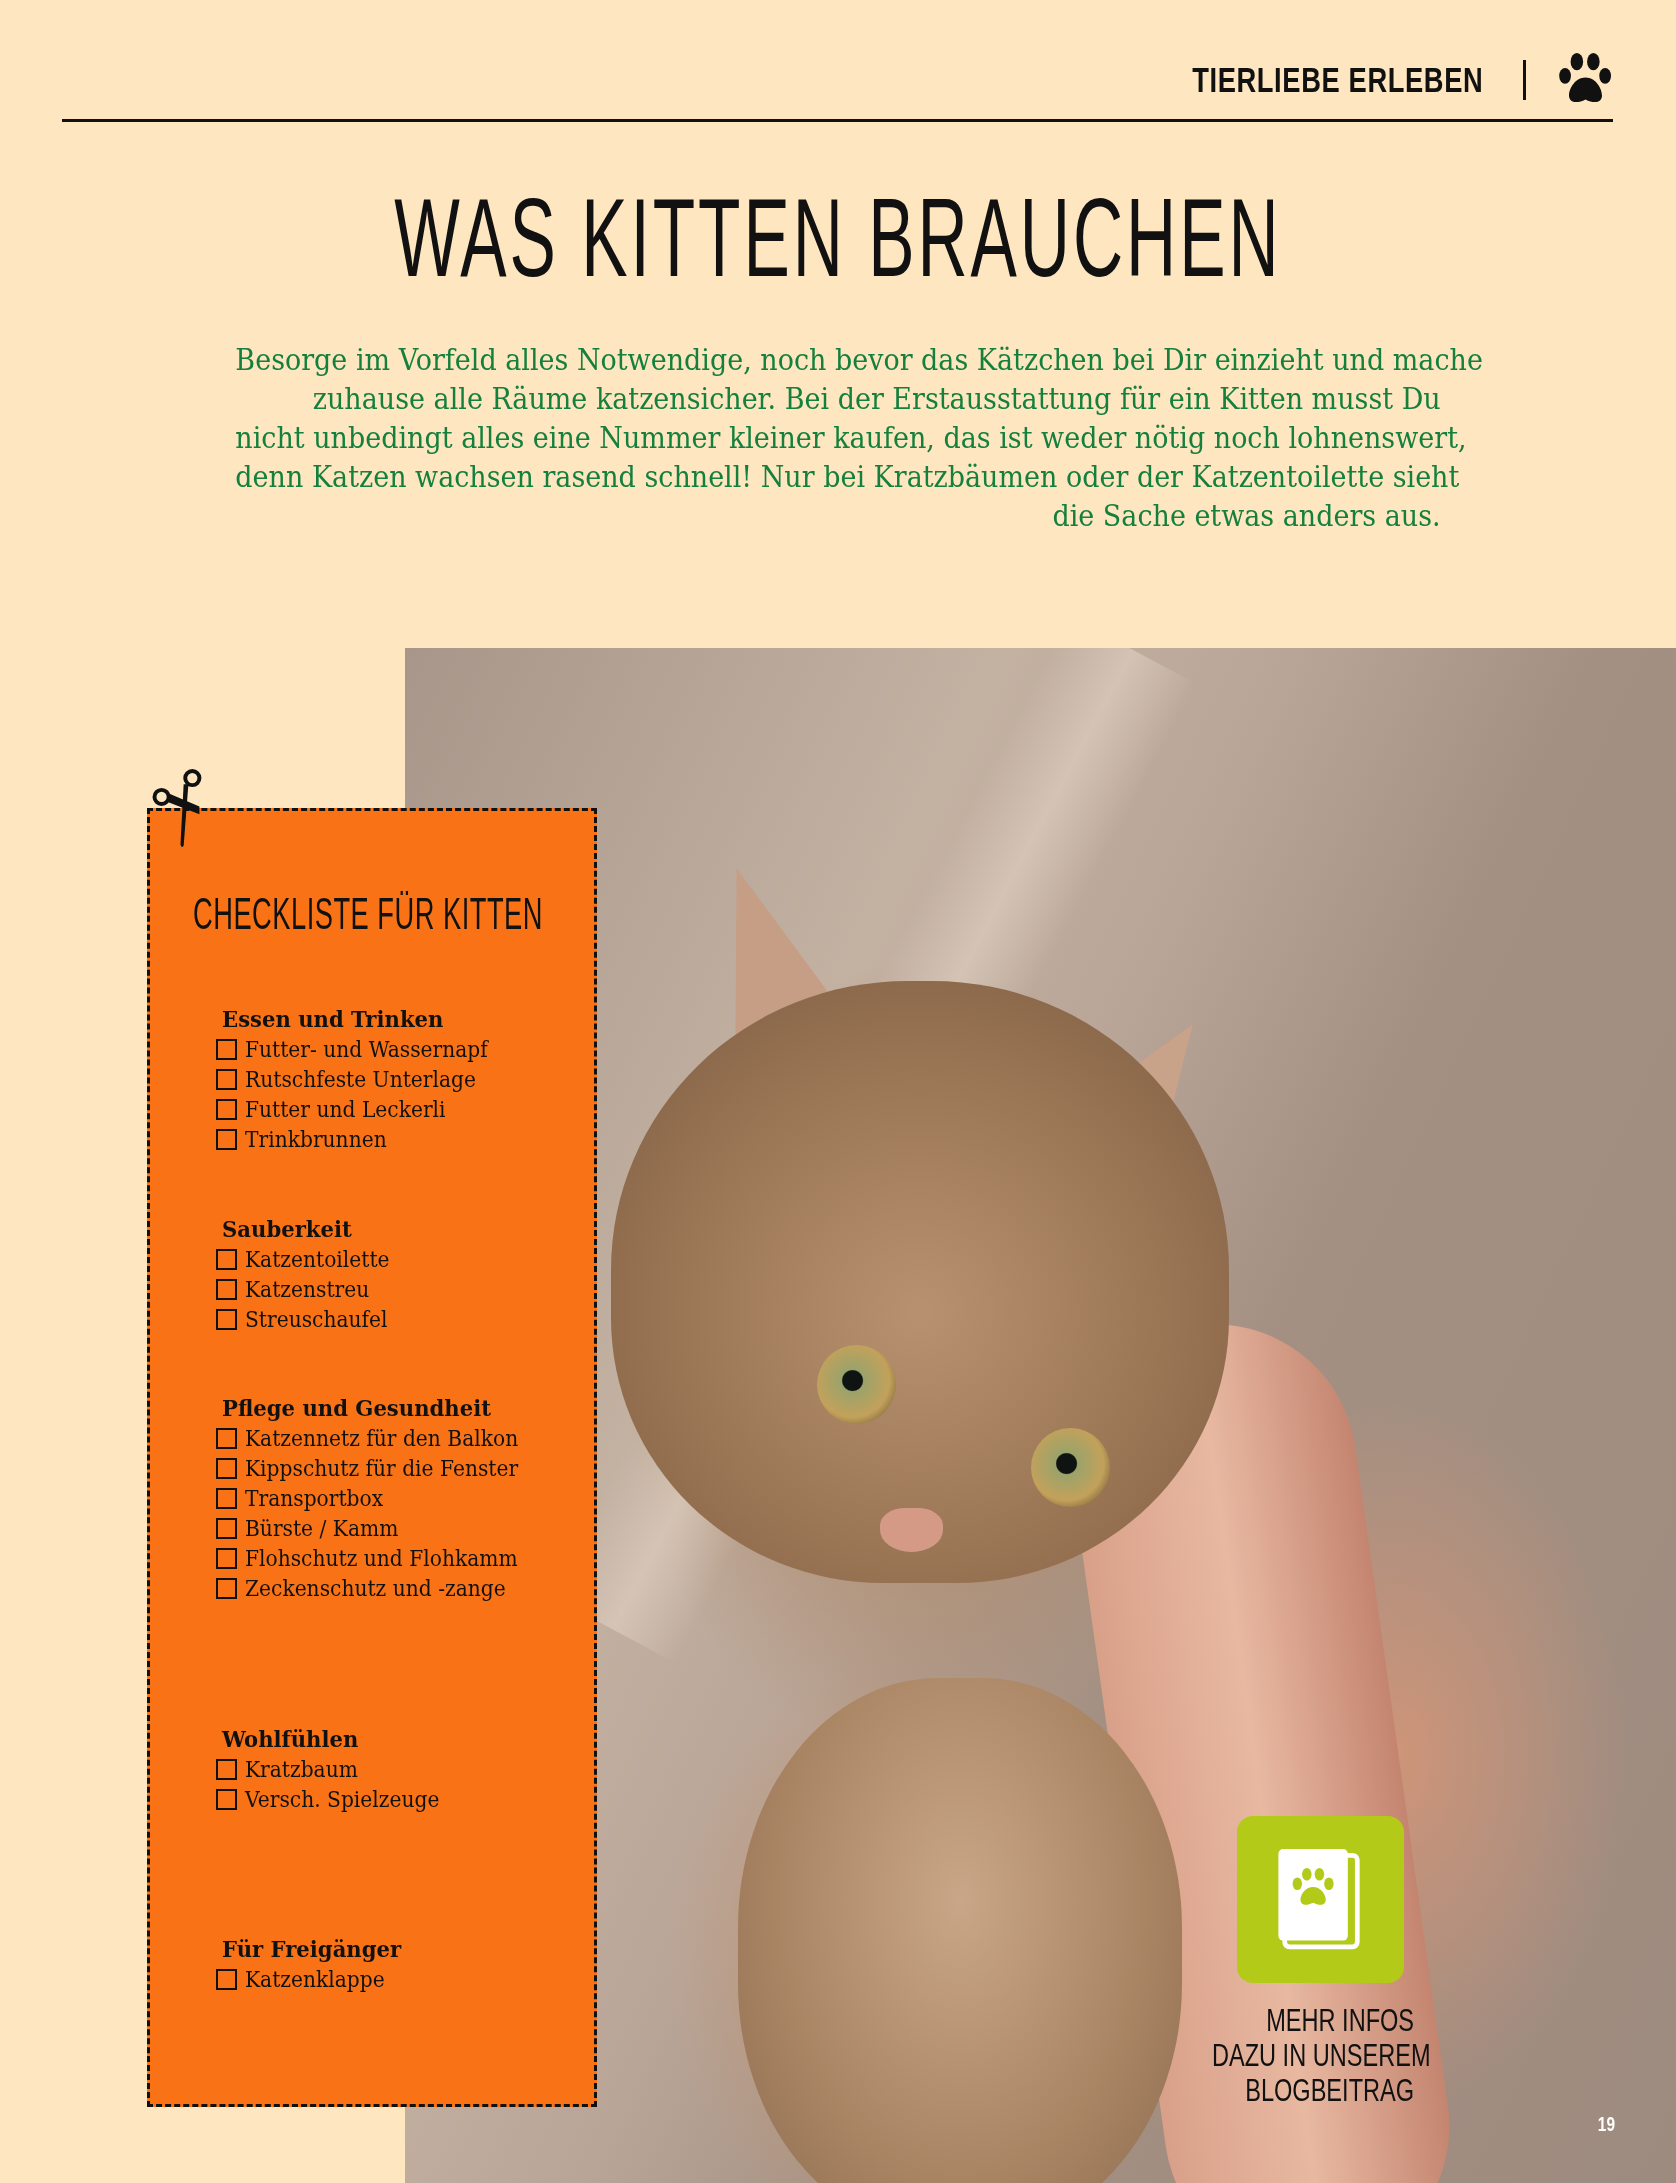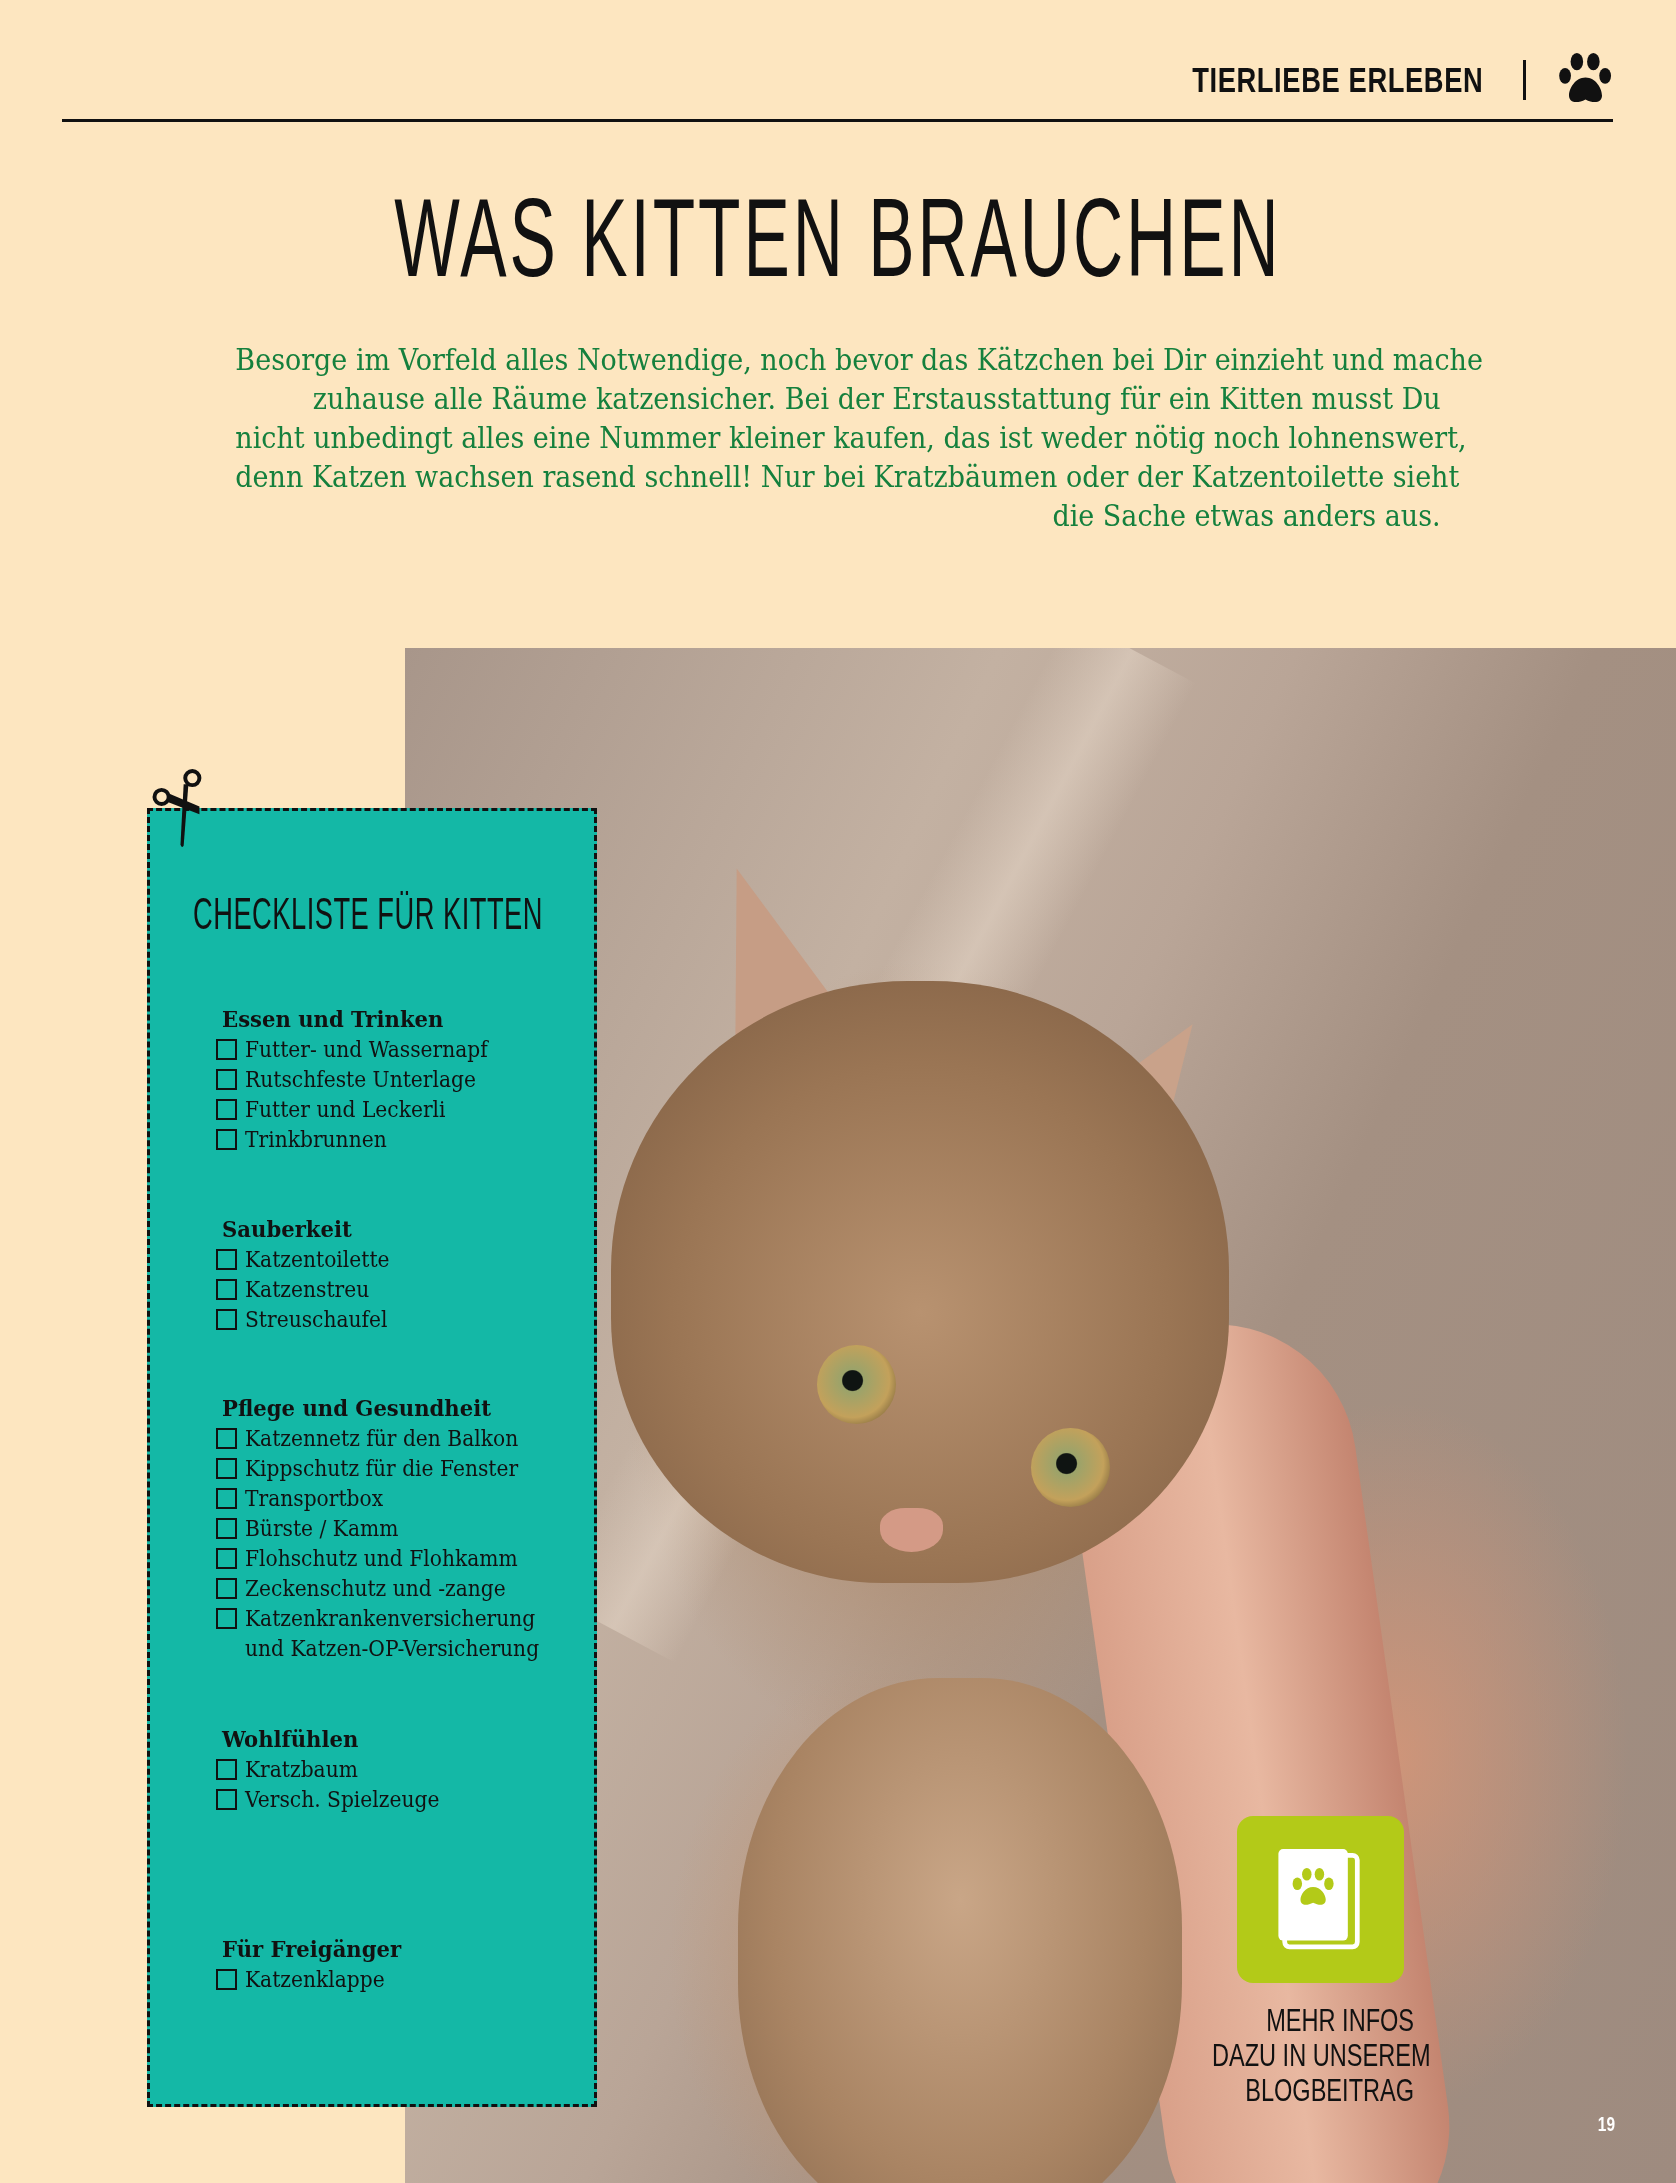--- a/index.html
+++ b/index.html
@@ -69,21 +69,21 @@
   .photo .eye-left { left: 412px; top: 697px; }
   .photo .eye-right { left: 626px; top: 780px; }
   .photo .nose { position: absolute; left: 475px; top: 860px; width: 63px; height: 44px; border-radius: 40% 40% 50% 50%; background: #d49a86; }
   .photo .paw-body { position: absolute; left: 333px; top: 1030px; width: 444px; height: 555px; border-radius: 45%;
     background: radial-gradient(ellipse at 50% 40%, #c9a687 0%, #a98463 60%, #8a6a4e 100%); }
   .photo .hand { position: absolute; left: 713px; top: 673px; width: 285px; height: 951px; border-radius: 143px;
     background: linear-gradient(90deg, #d9a089, #e8b8a1 50%, #c48570); transform: rotate(-8deg); }
   
   .checklist {
     position: absolute; left: 147px; top: 808px; width: 450px; height: 1299px;
-    background: #14b8a6;
+    background: #f97316;
     border: 3.2px dashed #111; box-sizing: border-box;
   }
   .scissors {
     position: absolute; left: 152px; top: 767px; width: 57px; height: 82px;
   }
   .checklist-title {
     position: absolute; left: 43px; top: 79px;
     font-family: "Liberation Sans", sans-serif; font-size: 44px; line-height: 48px;
     transform: scaleX(0.62); transform-origin: left center; white-space: nowrap;
     color: #111; letter-spacing: 0.8px;
@@ -243,27 +243,20 @@
         <div class="cl-text">
           <span>Flohschutz und Flohkamm</span>
         </div>
       </div>
     <div class="cl-item">
         <div class="cl-box"></div>
         <div class="cl-text">
           <span>Zeckenschutz und -zange</span>
         </div>
       </div>
-    <div class="cl-item two-line">
-        <div class="cl-box"></div>
-        <div class="cl-text">
-          <span>Katzenkrankenversicherung</span>
-          <span> und Katzen-OP-Versicherung</span>
-        </div>
-      </div>
   </div>
 
   <div class="cl-section" style="top:913px">
     <div class="cl-heading">Wohlfühlen</div>
     <div class="cl-item">
         <div class="cl-box"></div>
         <div class="cl-text">
           <span>Kratzbaum</span>
         </div>
       </div>

